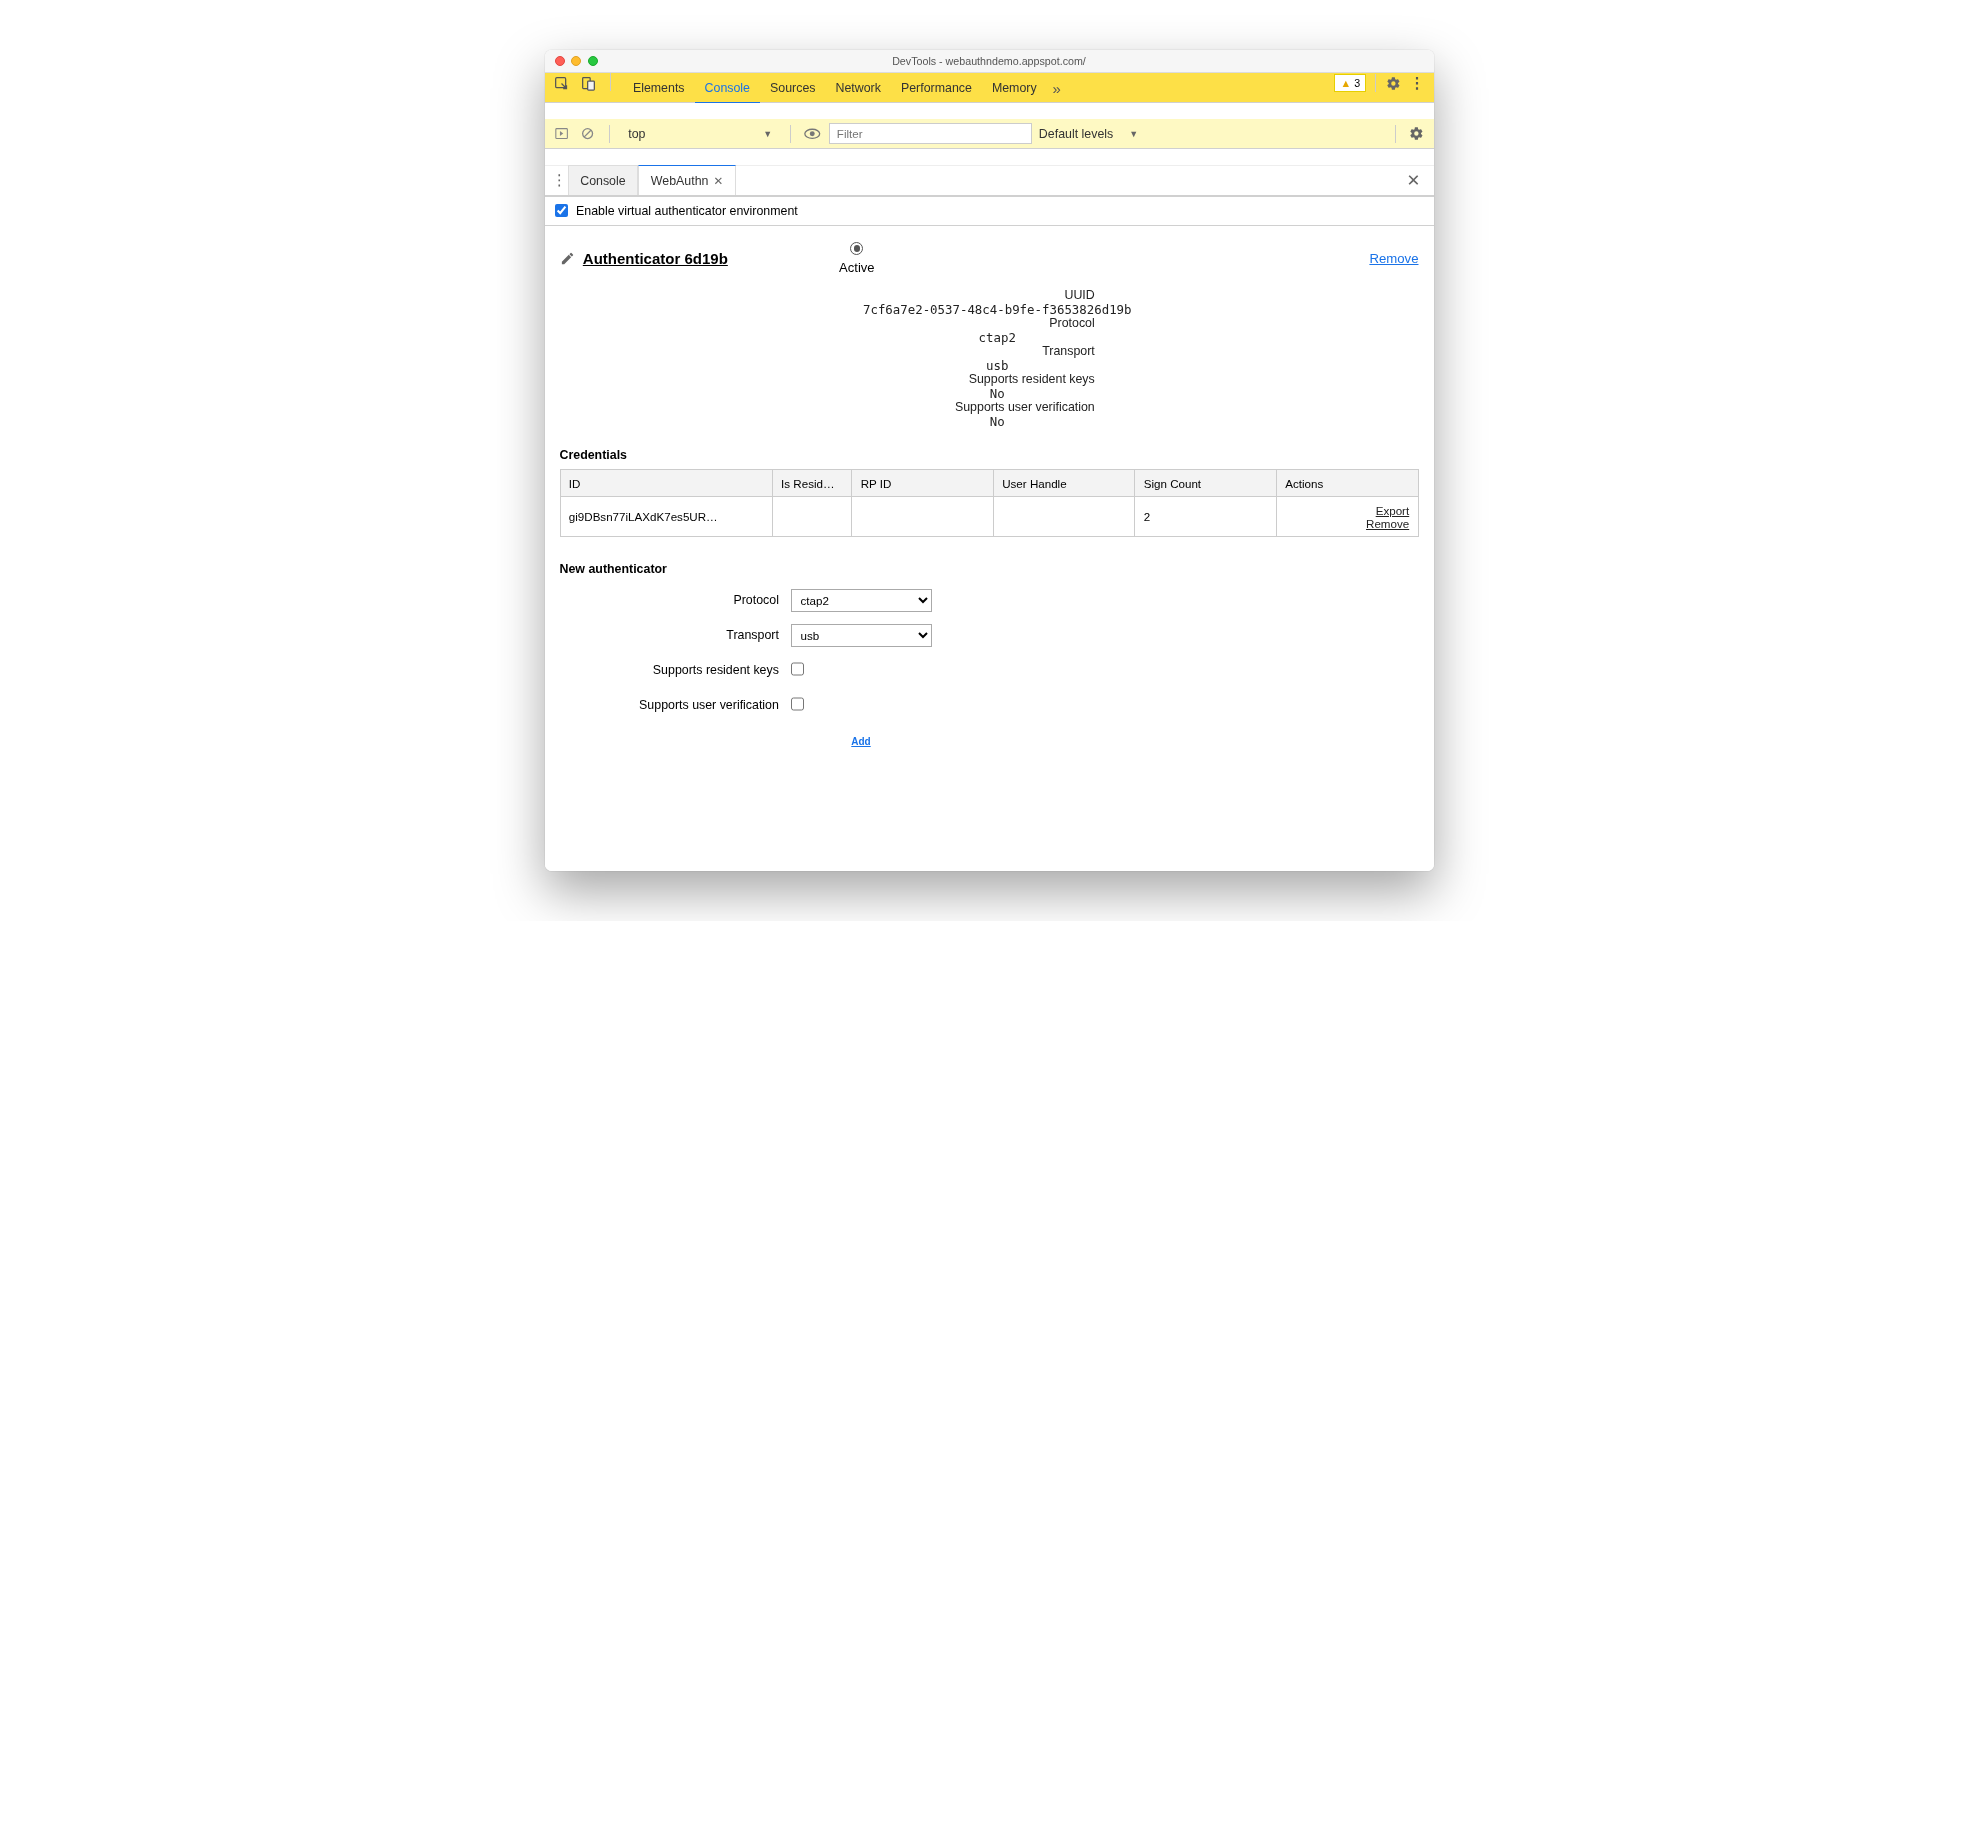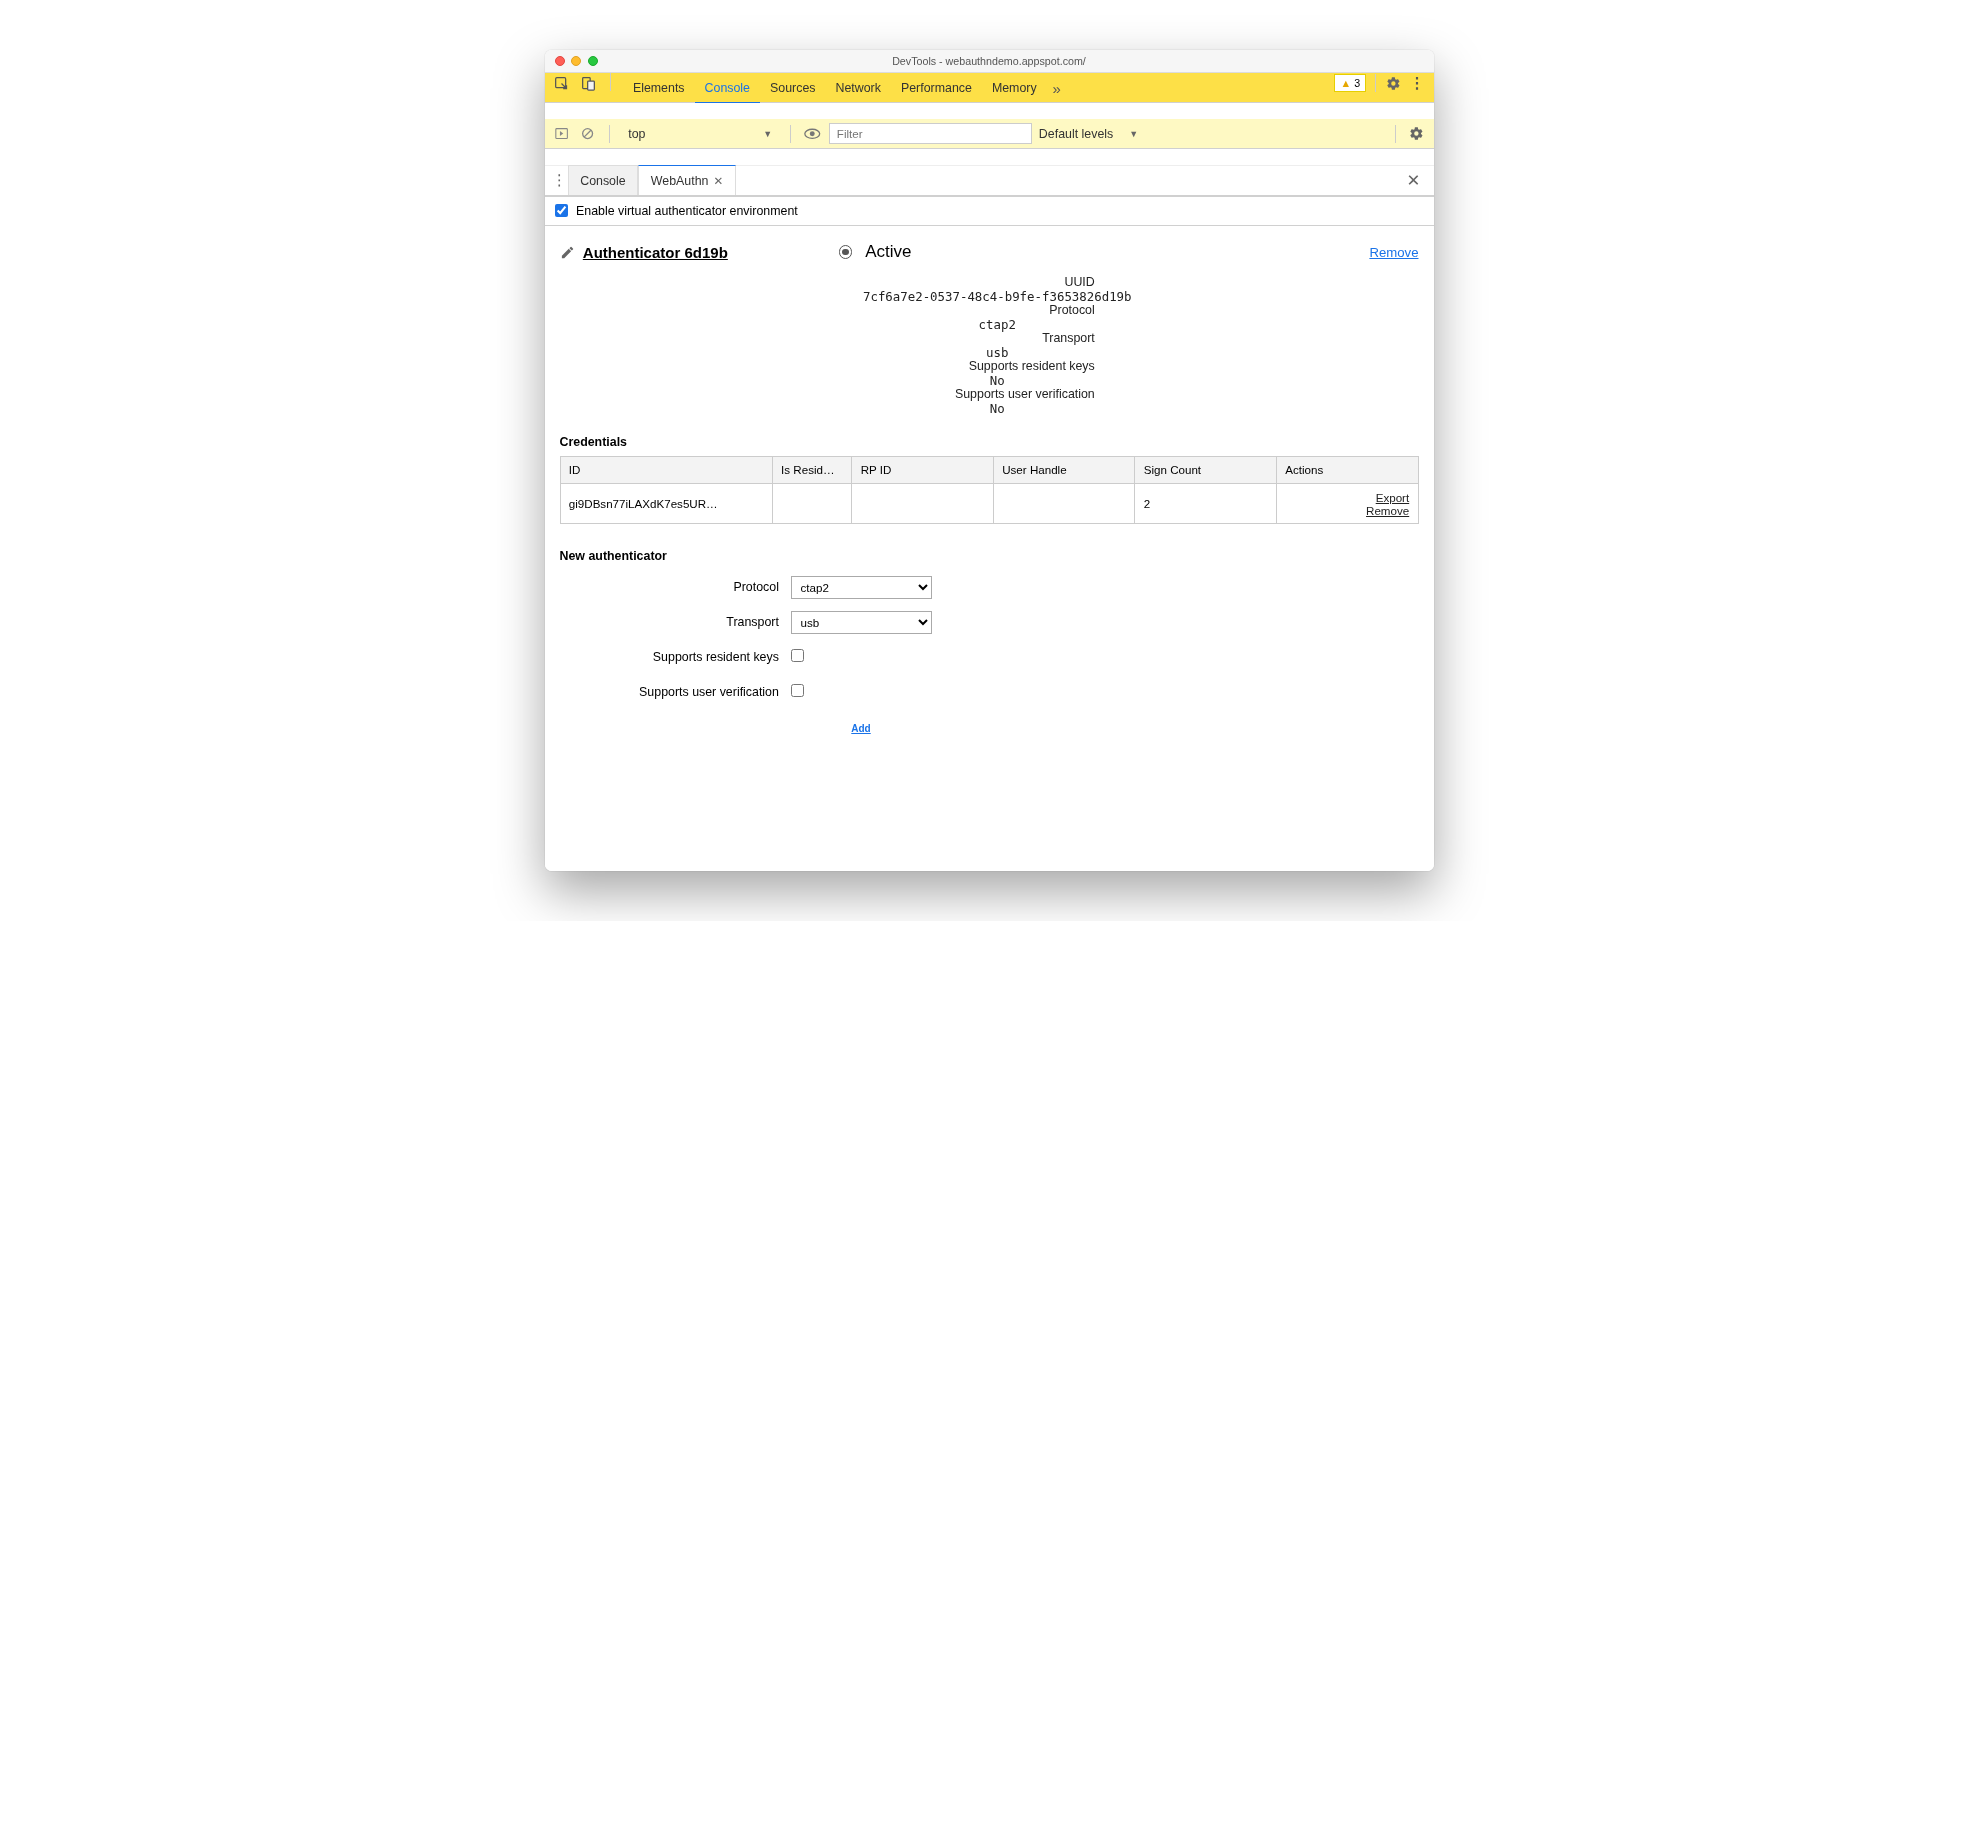--- a/index.html
+++ b/index.html
@@ -98,21 +98,21 @@
 }
 .enable-row input[type=checkbox] {
   width: 13.2px; height: 13.2px; accent-color: #1a73e8;
 }
 .enable-row.shadowed { box-shadow: 0 1.7px 1.7px rgba(0,0,0,0.05); }
 
 .content { padding: 16.5px 15px 25px 15px; background: #fff; overflow-y: auto; height: 645px;}
 .auth-header { display: flex; align-items: center; gap: 8.3px; margin-bottom: 13.2px; }
 .pencil { color: #666; width: 15px; height: 15px; }
 .auth-title { font-weight: 700; font-size: 15px; flex: 0 0 248px; text-decoration: underline; }
-.radio-active { display: flex; align-items: center; gap: 13px; font-size: 17px; }
+.radio-active { display: flex; align-items: center; gap: 5px; font-size: 13px; flex-direction: column; }
 .radio-dot {
   width: 13.2px; height: 13.2px; border: 1.7px solid #555; border-radius: 50%;
   display: flex; align-items: center; justify-content: center;
 }
 .radio-dot::after { content: ""; width: 6.6px; height:6.6px; background:#555; border-radius:50%; }
 .remove-link {
   margin-left: auto; color: #1a73e8; text-decoration: underline; font-size: 13.2px; font-weight: 500;
 }
 
 .detail-grid { margin-left: 16.5px; margin-bottom: 20px; }

